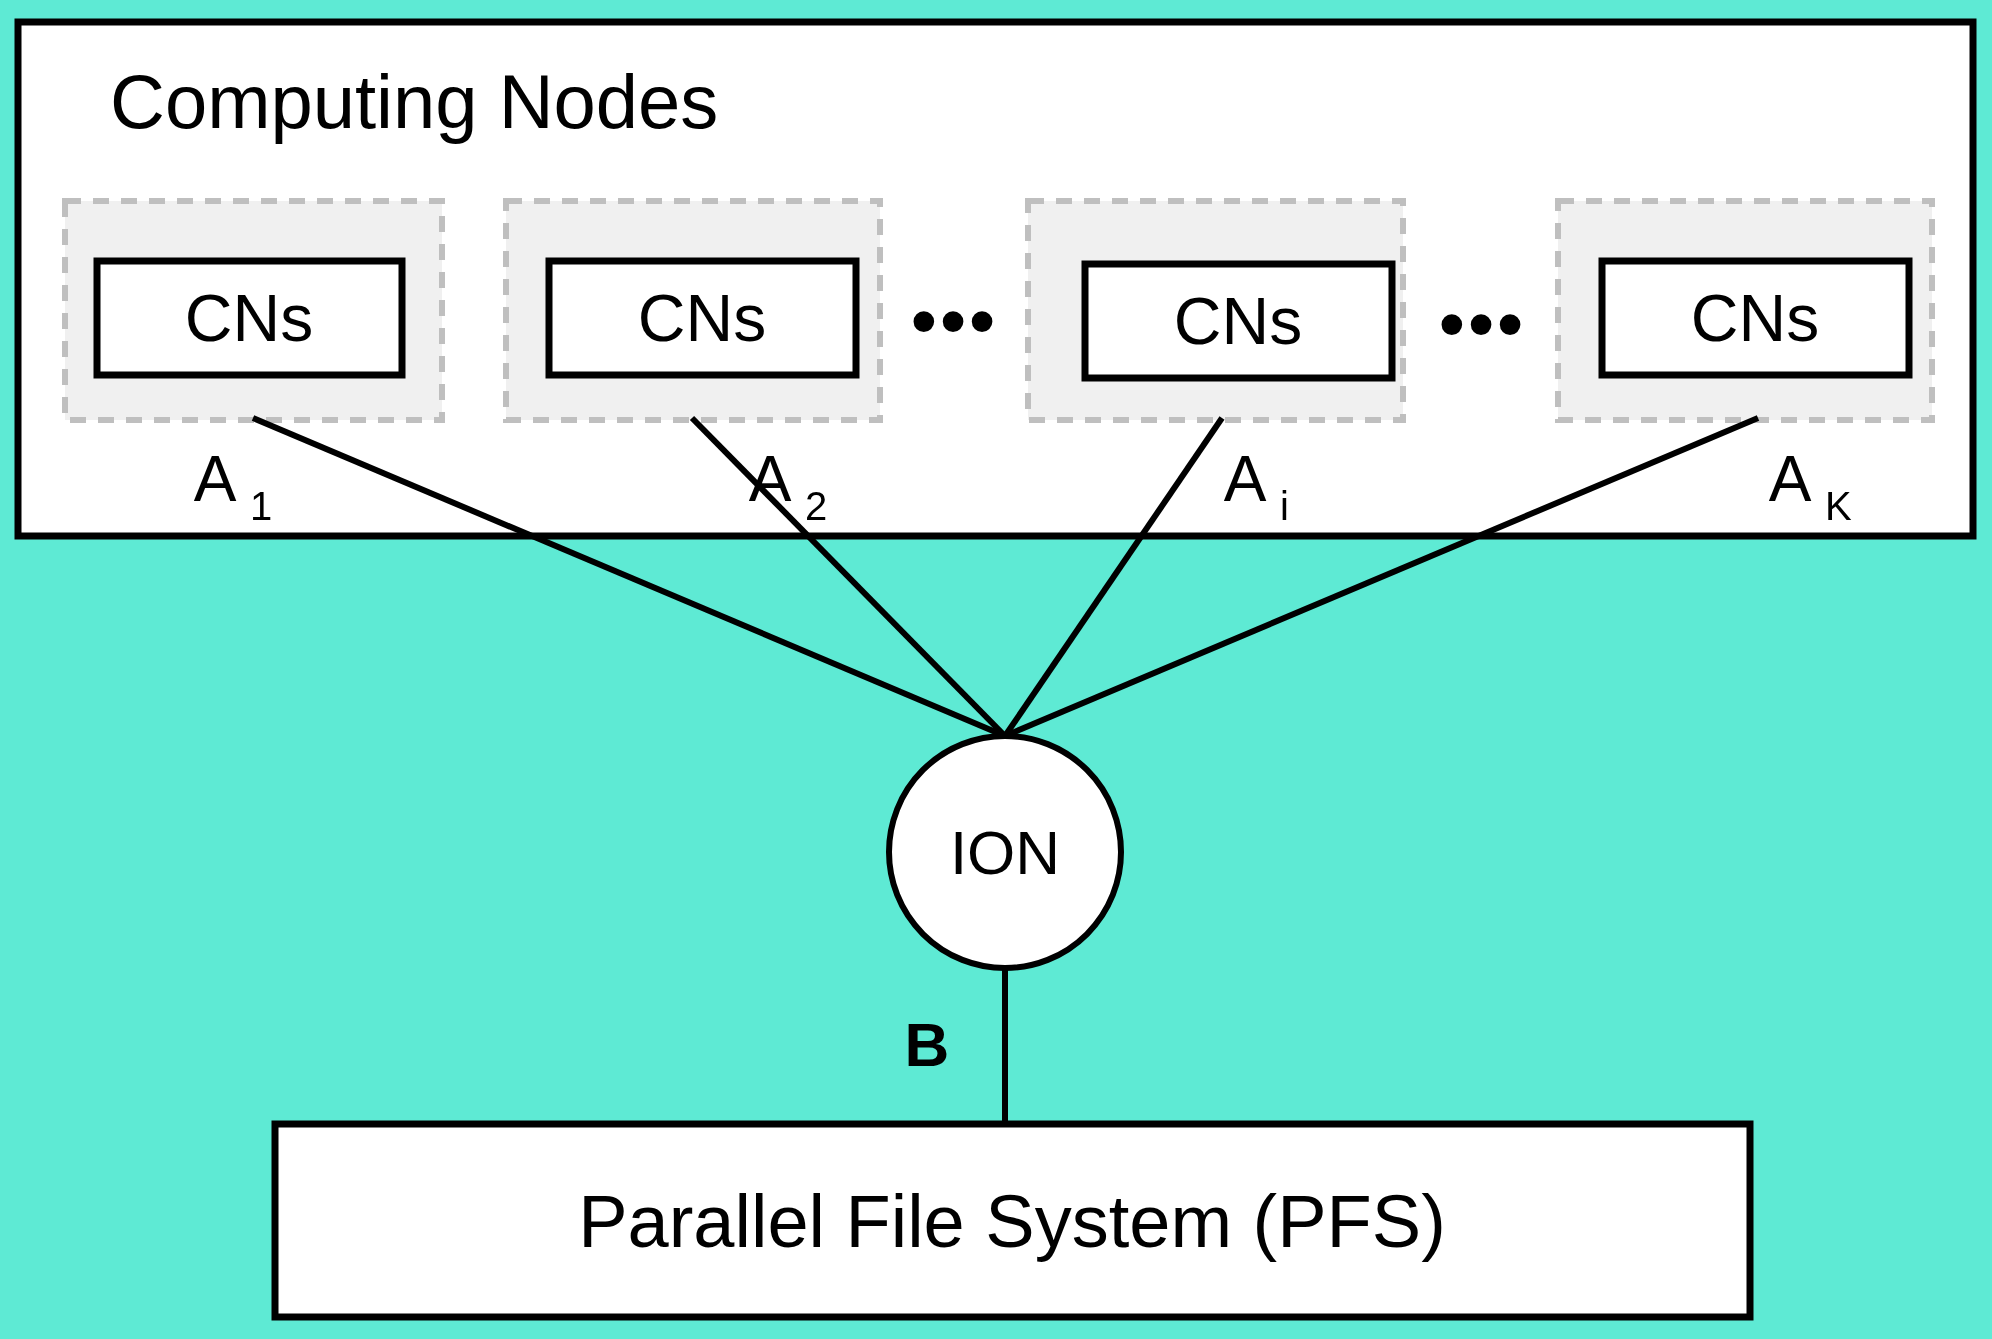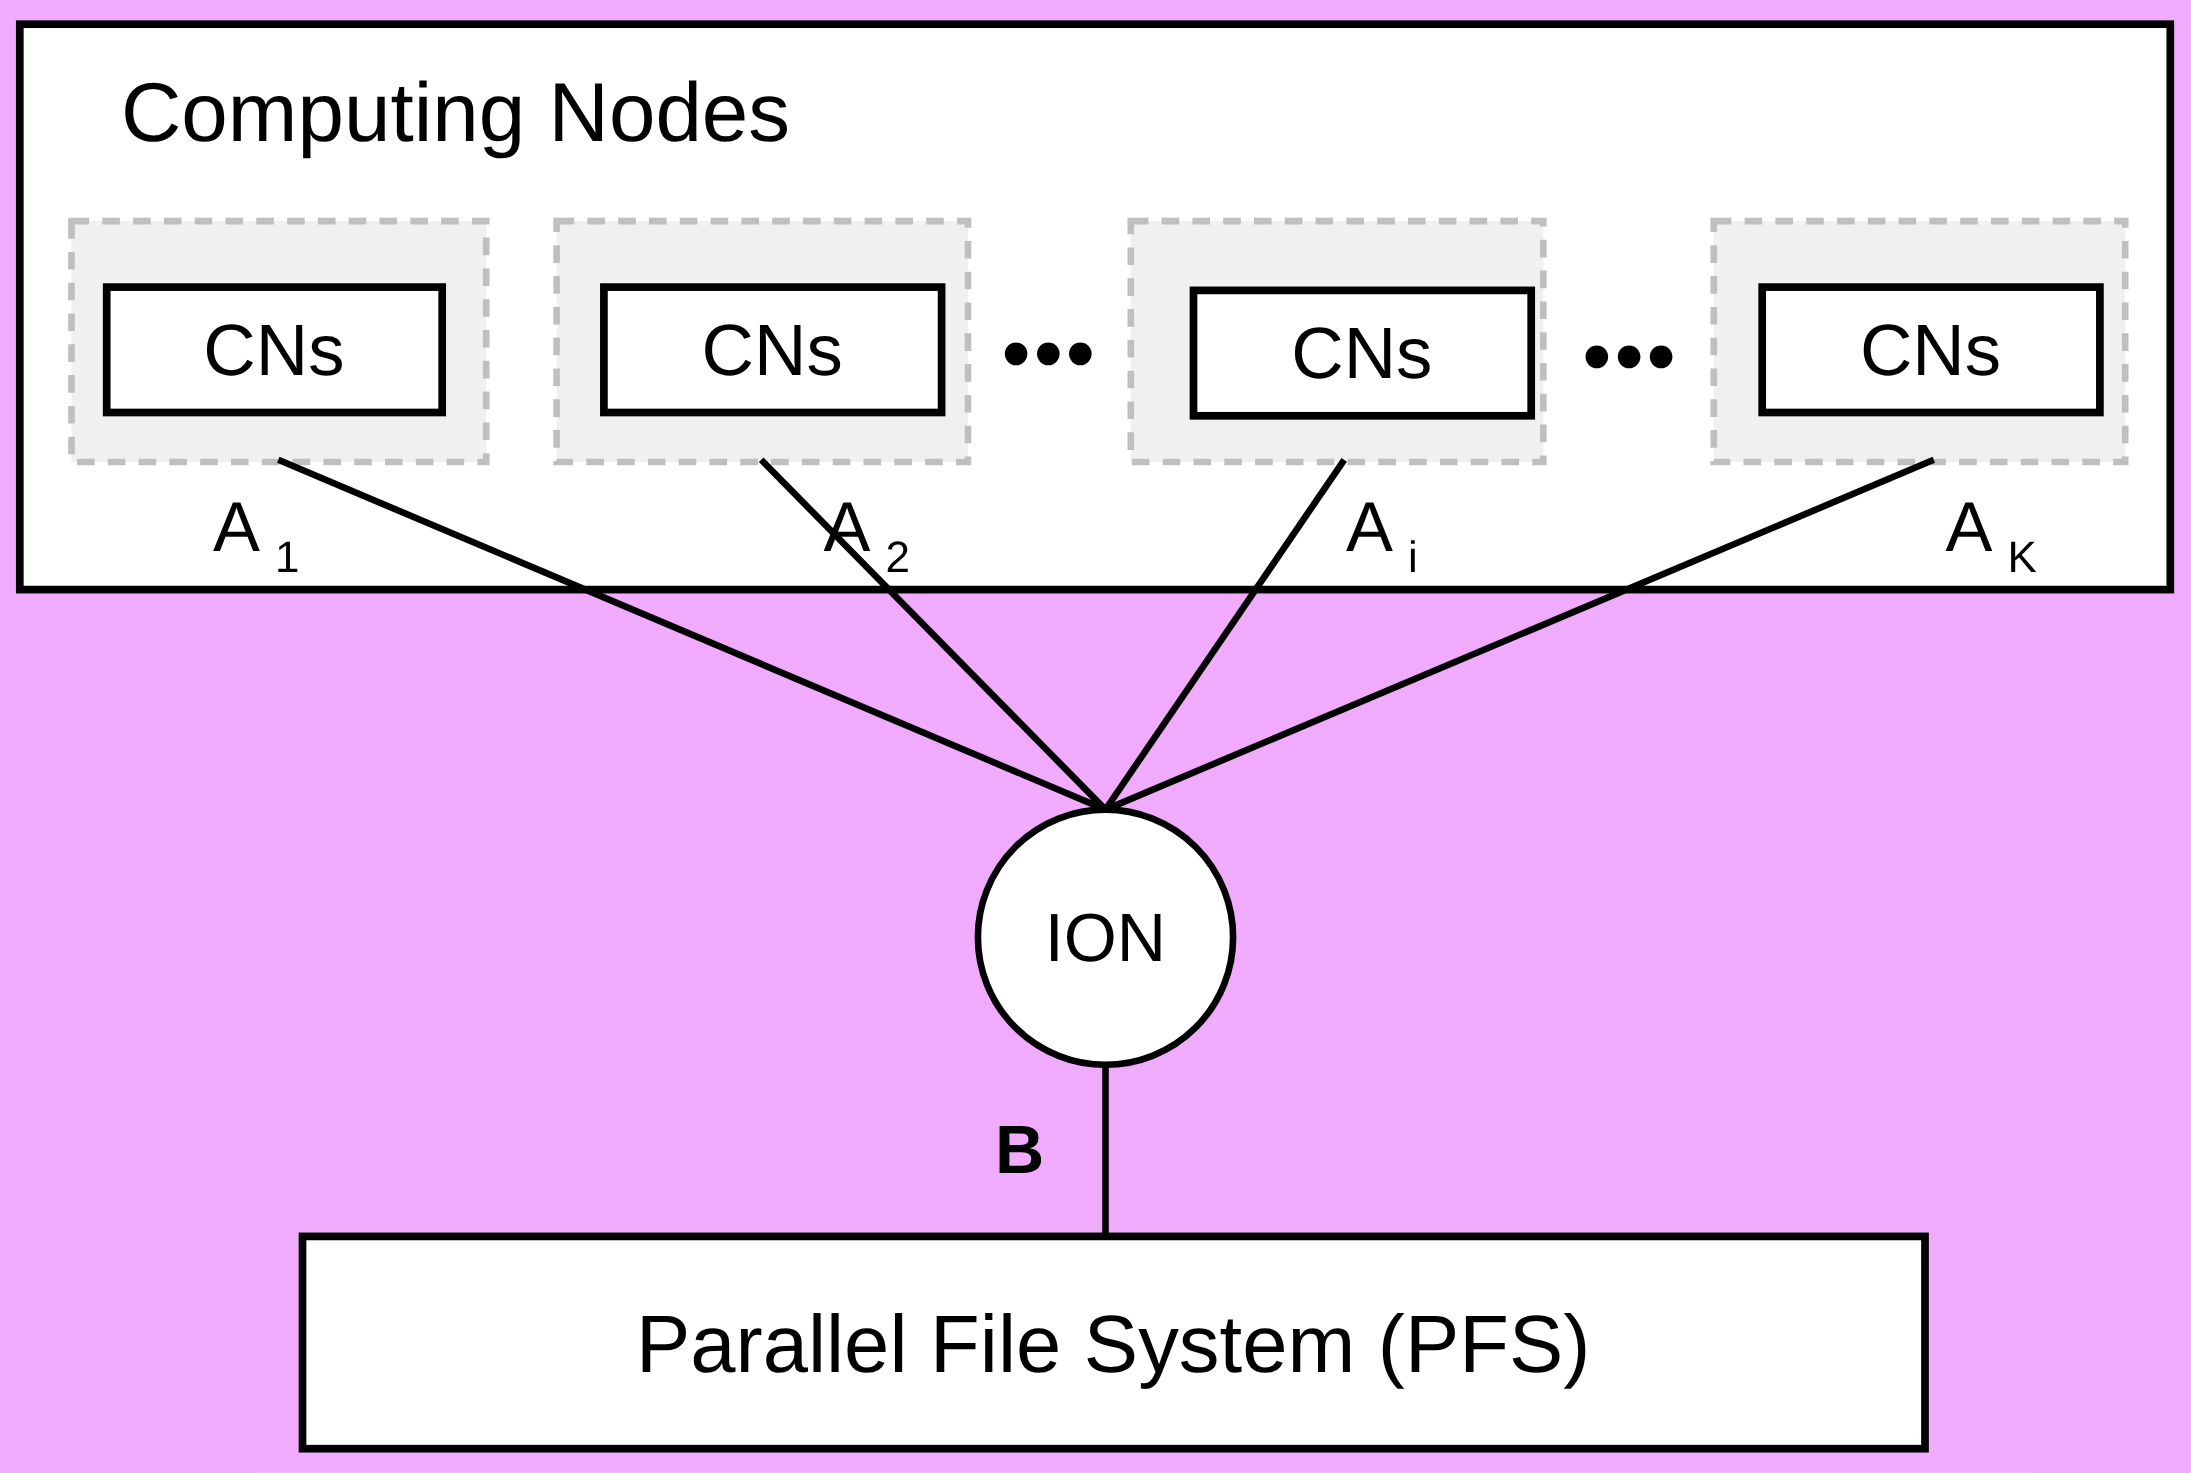--- a/index.html
+++ b/index.html
@@ -4,21 +4,21 @@
 <style>
   html, body {
     margin: 0;
     padding: 0;
     background: #ffffff;
   }
   #stage {
     position: relative;
     width: 1992px;
     height: 1339px;
-    background: #f0abfc;
+    background: #5eead4;
     font-family: "Liberation Sans", sans-serif;
     overflow: hidden;
   }
   #diagram-svg {
     position: absolute;
     left: 0;
     top: 0;
     width: 1992px;
     height: 1339px;
     display: block;

